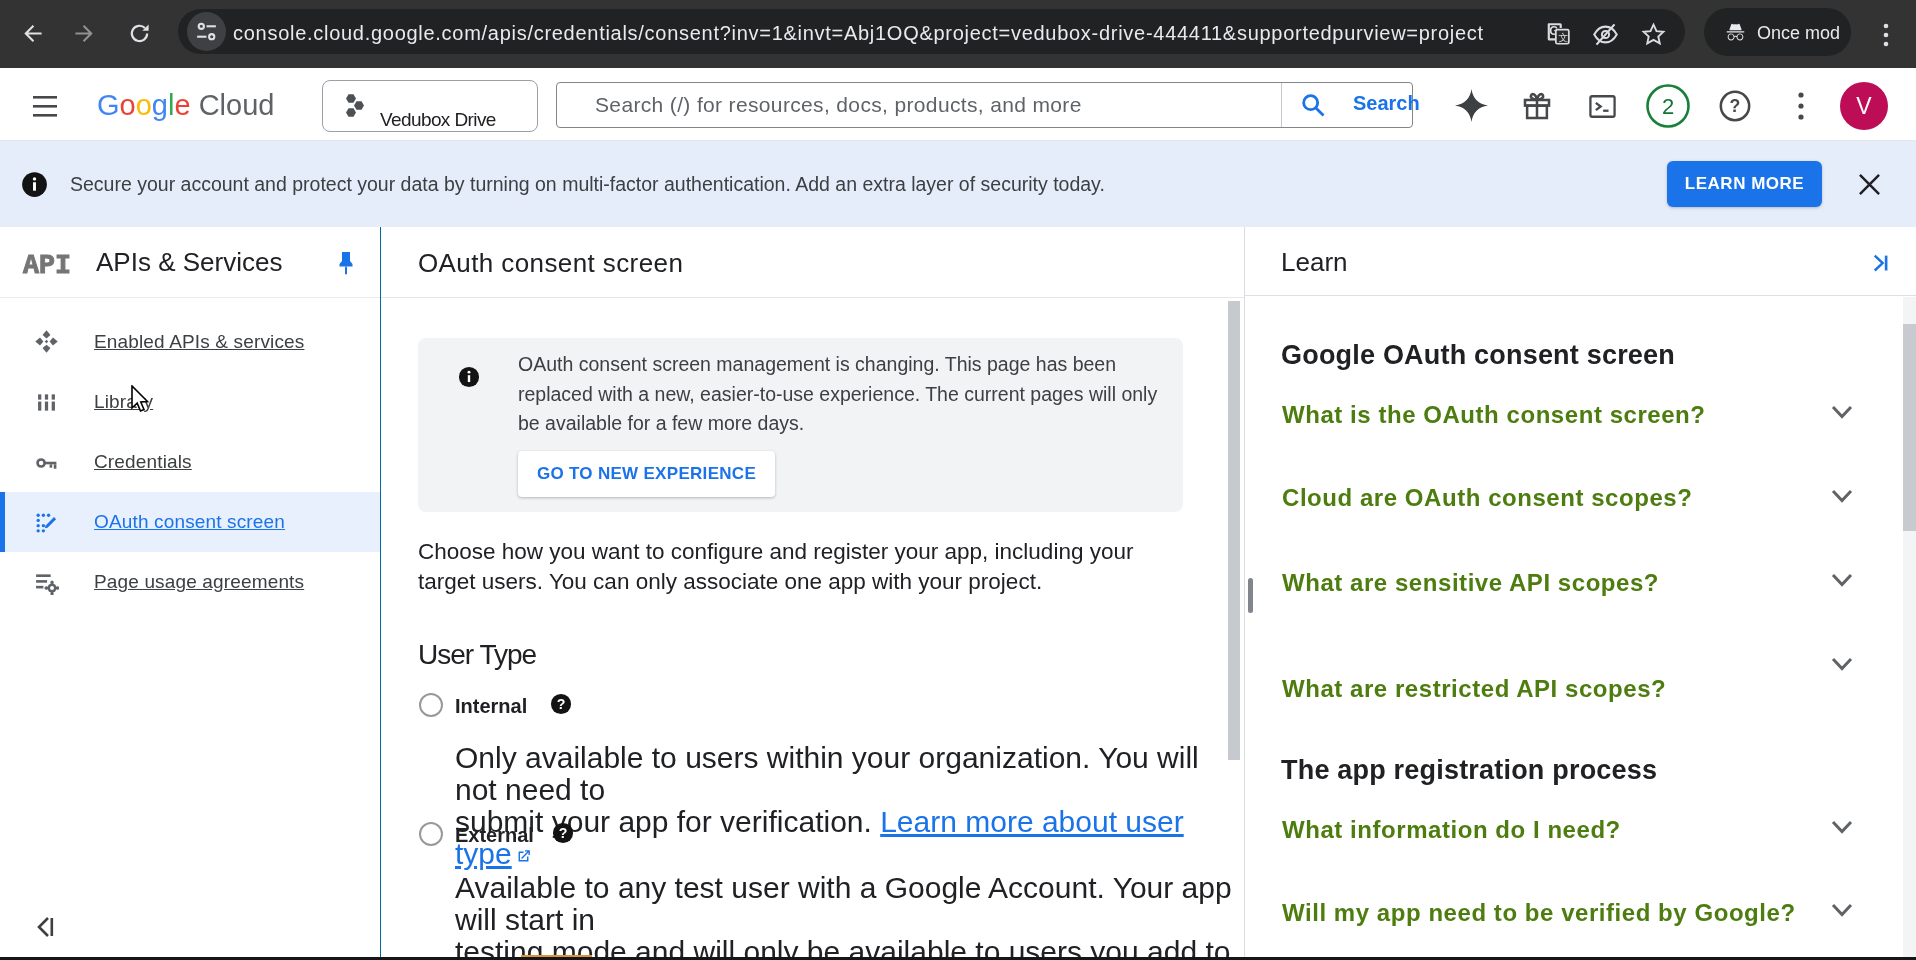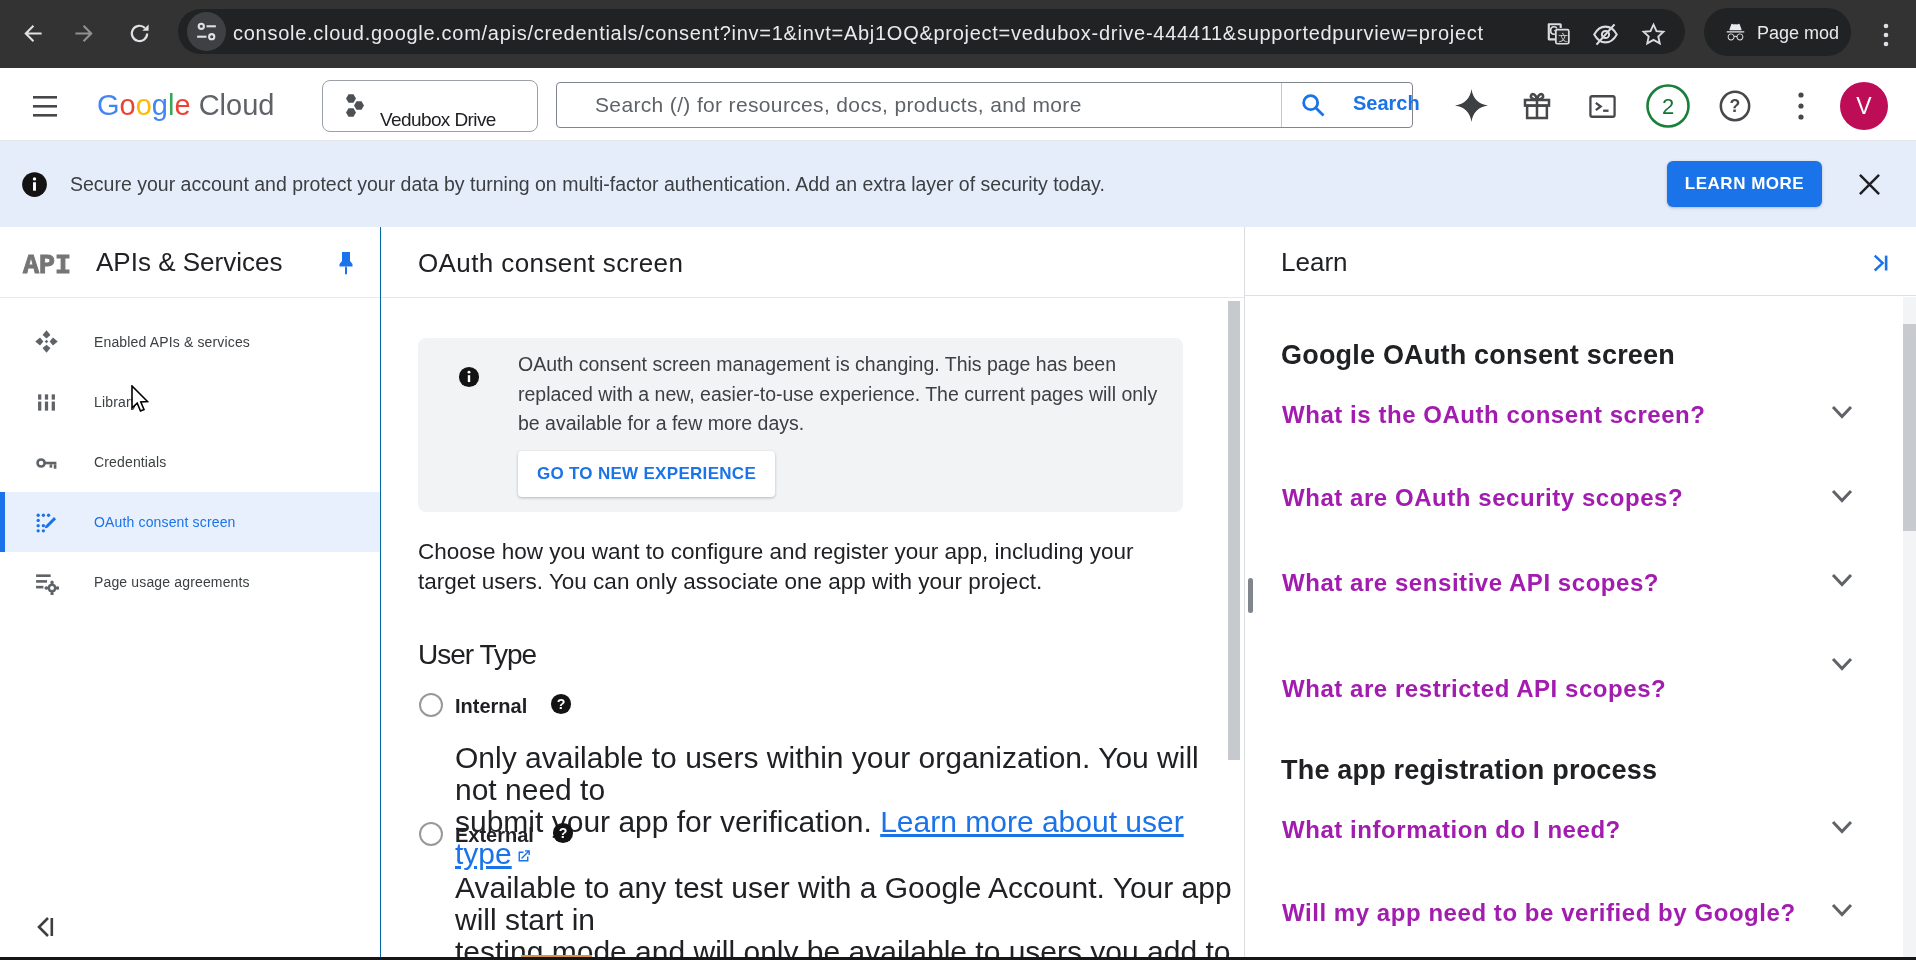--- a/index.html
+++ b/index.html
@@ -29,61 +29,61 @@
   
   #banner { position:absolute; left:0; top:141px; width:1916px; height:86px; background:#e6edfa; }
   #bannertext { position:absolute; left:70px; top:173px; font-size:19.5px; color:#3c4043; }
   #learnmore { position:absolute; left:1667px; top:161px; width:155px; height:46px; background:#1a73e8; border-radius:6px; color:#fff; font-size:17px; font-weight:bold; letter-spacing:0.5px; text-align:center; line-height:46px; box-shadow:0 1px 3px rgba(60,64,67,.3); }
 
   
   #sidebar { position:absolute; left:0; top:227px; width:381px; height:733px; background:#fff; border-right:1px solid #0369a1; }
   #sidehead { position:absolute; left:0; top:0; width:380px; height:71px; border-bottom:1px solid #e8eaed; }
   #sidetitle { position:absolute; left:96px; top:20px; font-size:26px; color:#202124; letter-spacing:0px; }
   .item { position:absolute; left:0; width:380px; height:60px; }
-  .itemtext { position:absolute; left:94px; top:50%; transform:translateY(-50%); font-size:14px; color:#3c4043; letter-spacing:0.15px; }
+  .itemtext { position:absolute; left:94px; top:50%; transform:translateY(-50%); font-size:19px; color:#3c4043; letter-spacing:0.15px;text-decoration:underline; }
   #selitem { background:#e8f0fe; }
   #selbar { position:absolute; left:0; top:0; width:5px; height:60px; background:#1a73e8; }
   #selitem .itemtext { color:#1a73e8; }
 
   #main { position:absolute; left:381px; top:227px; width:863px; height:733px; background:#fff; }
   #maintitle { position:absolute; left:37px; top:21px; font-size:26px; color:#202124; letter-spacing:0.4px; }
   #mainhead { position:absolute; left:0; top:0; width:863px; height:71px; border-bottom:1px solid #e5e7e9; }
   #card { position:absolute; left:37px; top:111px; width:765px; height:174px; background:#f1f3f4; border-radius:8px; }
   #cardtext { position:absolute; left:137px; top:123px; font-size:19.5px; line-height:29.5px; color:#3c4043; }
   #gobtn { position:absolute; left:137px; top:224px; width:257px; height:46px; background:#fff; border-radius:4px; box-shadow:0 1px 3px rgba(0,0,0,0.25); color:#1a73e8; font-weight:bold; font-size:17px; letter-spacing:0.3px; text-align:center; line-height:46px; }
   #choosep { position:absolute; left:37px; top:310px; width:800px; font-size:22.5px; line-height:30px; color:#202124; }
   #usertype { position:absolute; left:37px; top:412px; font-size:28px; color:#202124; letter-spacing:-1px; }
   .radiolabel { font-size:20px; font-weight:bold; color:#202124; }
   .bodyp { font-size:30px; line-height:32px; color:#202124; }
 
   #learnpanel { position:absolute; left:1244px; top:227px; width:672px; height:733px; background:#fff; border-left:1px solid #dadce0; }
   #learnhead { position:absolute; left:0; top:0; width:672px; height:69px; border-bottom:1px solid #e0e0e0; }
   #learntitle { position:absolute; left:36px; top:20px; font-size:26px; color:#202124; }
   .lh1 { position:absolute; left:36px; font-size:27px; font-weight:bold; color:#202124; line-height:31px; letter-spacing:0.2px; }
-  .lq { position:absolute; left:37px; font-size:24px; font-weight:bold; color:#a21caf; line-height:27px; letter-spacing:0.55px; }
+  .lq { position:absolute; left:37px; font-size:24px; font-weight:bold; color:#4d7c0f; line-height:27px; letter-spacing:0.55px; }
   .chev { position:absolute; left:586px; width:22px; height:16px; }
 
   
   #mainsb { position:absolute; left:1228px; top:301px; width:12px; height:459px; background:#c6c9cd; }
   #learnsb { position:absolute; left:1248px; top:578px; width:5px; height:35px; background:#80868b; border-radius:2.5px; }
   #pagesbtrack { position:absolute; left:1903px; top:297px; width:13px; height:663px; background:#f3f4f5; }
   #pagesb { position:absolute; left:1903px; top:324px; width:13px; height:207px; background:#c7cace; }
 
   #taskbar { position:absolute; left:0; top:957px; width:1916px; height:3px; background:#161616; }
 </style>
 </head>
 <body>
 <div id="page">
 
   <div id="chrome">
     <div id="urlpill"></div>
     <div id="tunecircle"></div>
     <div id="urltext">console.cloud.google.com/apis/credentials/consent?inv=1&amp;invt=Abj1OQ&amp;project=vedubox-drive-444411&amp;supportedpurview=project</div>
     <div id="gizli"></div>
-    <div id="gizlitext">Page mod</div>
+    <div id="gizlitext">Once mod</div>
     <svg class="abs" style="left:21px;top:22px" width="23" height="23" viewBox="0 0 24 24">
         <path d="M13 4 L5 12 L13 20 M5 12 H21.5" stroke="#dee1e5" stroke-width="2.2" fill="none"></path>
       </svg>
     <svg class="abs" style="left:73px;top:22px" width="23" height="23" viewBox="0 0 24 24">
         <path d="M11 4 L19 12 L11 20 M2.5 12 H19" stroke="#8f9194" stroke-width="2.2" fill="none"></path>
       </svg>
     <svg class="abs" style="left:128px;top:22px" width="23" height="23" viewBox="0 0 24 24">
         <path d="M20 12 A8 8 0 1 1 17.7 6.3" stroke="#dee1e5" stroke-width="2.3" fill="none"></path>
         <path d="M21.5 2.5 v6.5 h-6.5 z" fill="#dee1e5"></path>
       </svg>
@@ -328,21 +328,21 @@
     <div id="learntitle">Learn</div>
     <svg class="abs" style="left:624px;top:26px" width="22" height="21" viewBox="0 0 24 24">
         <path d="M6 3 L15 11.5 L6 20" stroke="#1a73e8" stroke-width="2.8" fill="none"></path>
         <rect x="17.5" y="3" width="3" height="17" fill="#1a73e8"></rect>
       </svg>
     <div class="lh1" style="top:113px">Google OAuth consent screen</div>
     <div class="lq" style="top:174px">What is the OAuth consent screen?</div>
     <svg class="chev" style="top:178px" viewBox="0 0 22 16">
         <path d="M2 2 L11 11.5 L20 2" stroke="#5f6368" stroke-width="3" fill="none"></path>
       </svg>
-    <div class="lq" style="top:257px">What are OAuth security scopes?</div>
+    <div class="lq" style="top:257px">Cloud are OAuth consent scopes?</div>
     <svg class="chev" style="top:262px" viewBox="0 0 22 16">
         <path d="M2 2 L11 11.5 L20 2" stroke="#5f6368" stroke-width="3" fill="none"></path>
       </svg>
     <div class="lq" style="top:342px">What are sensitive API scopes?</div>
     <svg class="chev" style="top:346px" viewBox="0 0 22 16">
         <path d="M2 2 L11 11.5 L20 2" stroke="#5f6368" stroke-width="3" fill="none"></path>
       </svg>
     <div class="lq" style="top:448px">What are restricted API scopes?</div>
     <svg class="chev" style="top:430px" viewBox="0 0 22 16">
         <path d="M2 2 L11 11.5 L20 2" stroke="#5f6368" stroke-width="3" fill="none"></path>

